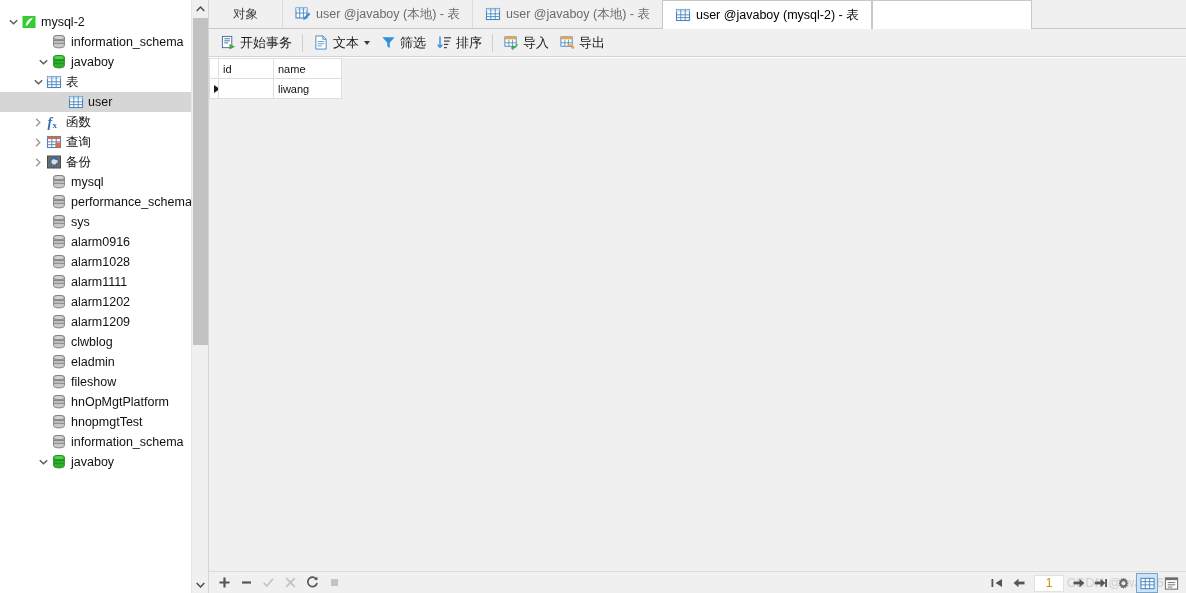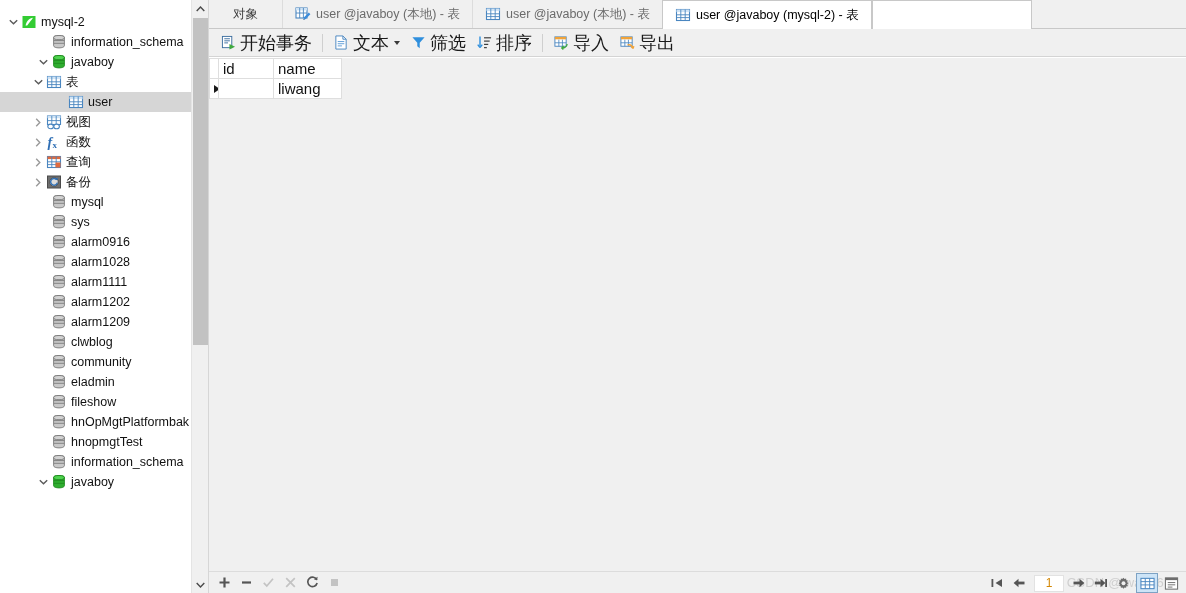--- a/index.html
+++ b/index.html
@@ -174,21 +174,21 @@
     display: flex;
     align-items: center;
     padding-left: 6px;
     border-bottom: 1px solid #d4d4d4;
   }
   .tb-btn {
     height: 24px;
     display: flex;
     align-items: center;
     padding: 0 5px;
-    font-size: 18px;
+    font-size: 13px;
     color: #1a1a1a;
     white-space: nowrap;
     border-radius: 2px;
   }
   .tb-btn .ti {
     width: 16px; height: 16px; flex: 0 0 16px;
     margin-right: 4px;
     display: flex; align-items: center; justify-content: center;
   }
   .tb-sep {
@@ -210,21 +210,21 @@
     flex: 1 1 auto;
     background: #f0f0f0;
     position: relative;
     overflow: hidden;
     border-top: 1px solid #ffffff;
   }
   table.datagrid {
     border-collapse: collapse;
     table-layout: fixed;
     margin: 0; padding: 0;
-    font-size: 15px;
+    font-size: 11px;
   }
   table.datagrid th, table.datagrid td {
     border: 1px solid #dedede;
     height: 20px;
     padding: 0 4px;
     font-weight: normal;
     text-align: left;
     vertical-align: middle;
     background: #ffffff;
     overflow: hidden;
@@ -396,39 +396,20 @@
           <span class="tree-label">user</span>
         </div>
         <div class="tree-row lvl2">
           <span class="twisty">
             <svg width="6" height="9" viewBox="0 0 6 9">
               <path d="M1.2 0.8 L4.8 4.5 L1.2 8.2" fill="none" stroke="#9a9a9a" stroke-width="1.4"></path>
             </svg>
           </span>
           <span class="tree-icon">
             <svg width="16" height="16" viewBox="0 0 16 16">
-              <rect x="1.5" y="2" width="13" height="8.5" fill="#ffffff" stroke="#4a86c0" stroke-width="1.1"></rect>
-              <rect x="1.5" y="2" width="13" height="2.2" fill="#cfe3f5"></rect>
-              <line x1="1.5" y1="6.6" x2="14.5" y2="6.6" stroke="#4a86c0" stroke-width="0.9"></line>
-              <line x1="5.8" y1="2" x2="5.8" y2="10.5" stroke="#4a86c0" stroke-width="0.9"></line>
-              <line x1="10.2" y1="2" x2="10.2" y2="10.5" stroke="#4a86c0" stroke-width="0.9"></line>
-              <ellipse cx="4.6" cy="12.4" rx="2.8" ry="2.3" fill="#ffffff" stroke="#4a86c0" stroke-width="1.1"></ellipse>
-              <ellipse cx="10.6" cy="12.4" rx="2.8" ry="2.3" fill="#ffffff" stroke="#4a86c0" stroke-width="1.1"></ellipse>
-            </svg>
-          </span>
-          <span class="tree-label">视图</span>
-        </div>
-        <div class="tree-row lvl2">
-          <span class="twisty">
-            <svg width="6" height="9" viewBox="0 0 6 9">
-              <path d="M1.2 0.8 L4.8 4.5 L1.2 8.2" fill="none" stroke="#9a9a9a" stroke-width="1.4"></path>
-            </svg>
-          </span>
-          <span class="tree-icon">
-            <svg width="16" height="16" viewBox="0 0 16 16">
               <text x="1.5" y="13" fill="#2f6fb5" font-size="14" font-family="&quot;Liberation Serif&quot;, serif" font-style="italic" font-weight="bold">f</text>
               <text x="6.5" y="13.5" fill="#2f6fb5" font-size="9" font-family="&quot;Liberation Serif&quot;, serif" font-style="normal" font-weight="bold">x</text>
             </svg>
           </span>
           <span class="tree-label">函数</span>
         </div>
         <div class="tree-row lvl2">
           <span class="twisty">
             <svg width="6" height="9" viewBox="0 0 6 9">
               <path d="M1.2 0.8 L4.8 4.5 L1.2 8.2" fill="none" stroke="#9a9a9a" stroke-width="1.4"></path>
@@ -480,20 +461,33 @@
           <span class="twisty"></span>
           <span class="tree-icon">
             <svg width="16" height="16" viewBox="0 0 16 16">
               <ellipse cx="8" cy="3.6" rx="5.4" ry="2.1" fill="#a9a9a9" stroke="#7b7b7b" stroke-width="0.9"></ellipse>
               <path d="M2.6 3.6 V11.8 C2.6 13 5 13.9 8 13.9 C11 13.9 13.4 13 13.4 11.8 V3.6" fill="#c9c9c9" stroke="#7b7b7b" stroke-width="0.9"></path>
               <line x1="2.8" y1="6.6" x2="13.2" y2="6.6" stroke="#7b7b7b" stroke-width="0.9"></line>
               <line x1="2.8" y1="9.3" x2="13.2" y2="9.3" stroke="#7b7b7b" stroke-width="0.9"></line>
               <ellipse cx="8" cy="3.6" rx="5.4" ry="2.1" fill="#d2d2d2" stroke="#7b7b7b" stroke-width="0.9"></ellipse>
             </svg>
           </span>
+          <span class="tree-label">performance_schema</span>
+        </div>
+        <div class="tree-row lvl1">
+          <span class="twisty"></span>
+          <span class="tree-icon">
+            <svg width="16" height="16" viewBox="0 0 16 16">
+              <ellipse cx="8" cy="3.6" rx="5.4" ry="2.1" fill="#a9a9a9" stroke="#7b7b7b" stroke-width="0.9"></ellipse>
+              <path d="M2.6 3.6 V11.8 C2.6 13 5 13.9 8 13.9 C11 13.9 13.4 13 13.4 11.8 V3.6" fill="#c9c9c9" stroke="#7b7b7b" stroke-width="0.9"></path>
+              <line x1="2.8" y1="6.6" x2="13.2" y2="6.6" stroke="#7b7b7b" stroke-width="0.9"></line>
+              <line x1="2.8" y1="9.3" x2="13.2" y2="9.3" stroke="#7b7b7b" stroke-width="0.9"></line>
+              <ellipse cx="8" cy="3.6" rx="5.4" ry="2.1" fill="#d2d2d2" stroke="#7b7b7b" stroke-width="0.9"></ellipse>
+            </svg>
+          </span>
           <span class="tree-label">sys</span>
         </div>
         <div class="tree-row lvl1">
           <span class="twisty"></span>
           <span class="tree-icon">
             <svg width="16" height="16" viewBox="0 0 16 16">
               <ellipse cx="8" cy="3.6" rx="5.4" ry="2.1" fill="#a9a9a9" stroke="#7b7b7b" stroke-width="0.9"></ellipse>
               <path d="M2.6 3.6 V11.8 C2.6 13 5 13.9 8 13.9 C11 13.9 13.4 13 13.4 11.8 V3.6" fill="#c9c9c9" stroke="#7b7b7b" stroke-width="0.9"></path>
               <line x1="2.8" y1="6.6" x2="13.2" y2="6.6" stroke="#7b7b7b" stroke-width="0.9"></line>
               <line x1="2.8" y1="9.3" x2="13.2" y2="9.3" stroke="#7b7b7b" stroke-width="0.9"></line>
@@ -571,33 +565,20 @@
           <span class="twisty"></span>
           <span class="tree-icon">
             <svg width="16" height="16" viewBox="0 0 16 16">
               <ellipse cx="8" cy="3.6" rx="5.4" ry="2.1" fill="#a9a9a9" stroke="#7b7b7b" stroke-width="0.9"></ellipse>
               <path d="M2.6 3.6 V11.8 C2.6 13 5 13.9 8 13.9 C11 13.9 13.4 13 13.4 11.8 V3.6" fill="#c9c9c9" stroke="#7b7b7b" stroke-width="0.9"></path>
               <line x1="2.8" y1="6.6" x2="13.2" y2="6.6" stroke="#7b7b7b" stroke-width="0.9"></line>
               <line x1="2.8" y1="9.3" x2="13.2" y2="9.3" stroke="#7b7b7b" stroke-width="0.9"></line>
               <ellipse cx="8" cy="3.6" rx="5.4" ry="2.1" fill="#d2d2d2" stroke="#7b7b7b" stroke-width="0.9"></ellipse>
             </svg>
           </span>
-          <span class="tree-label">community</span>
-        </div>
-        <div class="tree-row lvl1">
-          <span class="twisty"></span>
-          <span class="tree-icon">
-            <svg width="16" height="16" viewBox="0 0 16 16">
-              <ellipse cx="8" cy="3.6" rx="5.4" ry="2.1" fill="#a9a9a9" stroke="#7b7b7b" stroke-width="0.9"></ellipse>
-              <path d="M2.6 3.6 V11.8 C2.6 13 5 13.9 8 13.9 C11 13.9 13.4 13 13.4 11.8 V3.6" fill="#c9c9c9" stroke="#7b7b7b" stroke-width="0.9"></path>
-              <line x1="2.8" y1="6.6" x2="13.2" y2="6.6" stroke="#7b7b7b" stroke-width="0.9"></line>
-              <line x1="2.8" y1="9.3" x2="13.2" y2="9.3" stroke="#7b7b7b" stroke-width="0.9"></line>
-              <ellipse cx="8" cy="3.6" rx="5.4" ry="2.1" fill="#d2d2d2" stroke="#7b7b7b" stroke-width="0.9"></ellipse>
-            </svg>
-          </span>
           <span class="tree-label">eladmin</span>
         </div>
         <div class="tree-row lvl1">
           <span class="twisty"></span>
           <span class="tree-icon">
             <svg width="16" height="16" viewBox="0 0 16 16">
               <ellipse cx="8" cy="3.6" rx="5.4" ry="2.1" fill="#a9a9a9" stroke="#7b7b7b" stroke-width="0.9"></ellipse>
               <path d="M2.6 3.6 V11.8 C2.6 13 5 13.9 8 13.9 C11 13.9 13.4 13 13.4 11.8 V3.6" fill="#c9c9c9" stroke="#7b7b7b" stroke-width="0.9"></path>
               <line x1="2.8" y1="6.6" x2="13.2" y2="6.6" stroke="#7b7b7b" stroke-width="0.9"></line>
               <line x1="2.8" y1="9.3" x2="13.2" y2="9.3" stroke="#7b7b7b" stroke-width="0.9"></line>
@@ -610,21 +591,21 @@
           <span class="twisty"></span>
           <span class="tree-icon">
             <svg width="16" height="16" viewBox="0 0 16 16">
               <ellipse cx="8" cy="3.6" rx="5.4" ry="2.1" fill="#a9a9a9" stroke="#7b7b7b" stroke-width="0.9"></ellipse>
               <path d="M2.6 3.6 V11.8 C2.6 13 5 13.9 8 13.9 C11 13.9 13.4 13 13.4 11.8 V3.6" fill="#c9c9c9" stroke="#7b7b7b" stroke-width="0.9"></path>
               <line x1="2.8" y1="6.6" x2="13.2" y2="6.6" stroke="#7b7b7b" stroke-width="0.9"></line>
               <line x1="2.8" y1="9.3" x2="13.2" y2="9.3" stroke="#7b7b7b" stroke-width="0.9"></line>
               <ellipse cx="8" cy="3.6" rx="5.4" ry="2.1" fill="#d2d2d2" stroke="#7b7b7b" stroke-width="0.9"></ellipse>
             </svg>
           </span>
-          <span class="tree-label">hnOpMgtPlatformbak</span>
+          <span class="tree-label">hnOpMgtPlatform</span>
         </div>
         <div class="tree-row lvl1">
           <span class="twisty"></span>
           <span class="tree-icon">
             <svg width="16" height="16" viewBox="0 0 16 16">
               <ellipse cx="8" cy="3.6" rx="5.4" ry="2.1" fill="#a9a9a9" stroke="#7b7b7b" stroke-width="0.9"></ellipse>
               <path d="M2.6 3.6 V11.8 C2.6 13 5 13.9 8 13.9 C11 13.9 13.4 13 13.4 11.8 V3.6" fill="#c9c9c9" stroke="#7b7b7b" stroke-width="0.9"></path>
               <line x1="2.8" y1="6.6" x2="13.2" y2="6.6" stroke="#7b7b7b" stroke-width="0.9"></line>
               <line x1="2.8" y1="9.3" x2="13.2" y2="9.3" stroke="#7b7b7b" stroke-width="0.9"></line>
               <ellipse cx="8" cy="3.6" rx="5.4" ry="2.1" fill="#d2d2d2" stroke="#7b7b7b" stroke-width="0.9"></ellipse>

